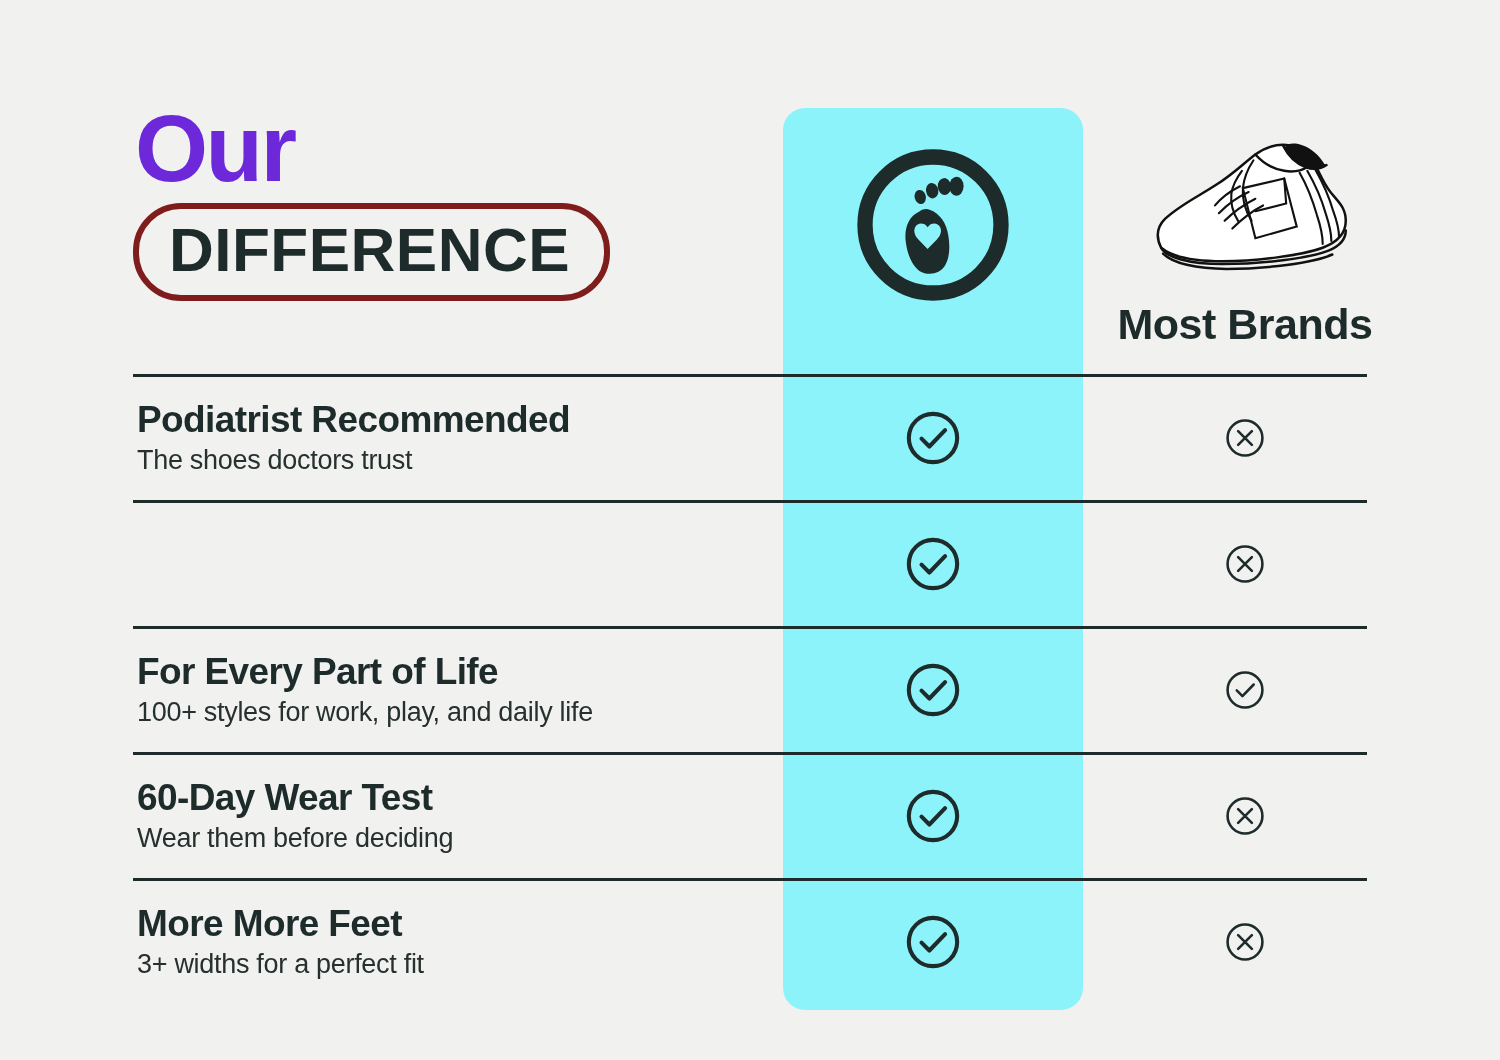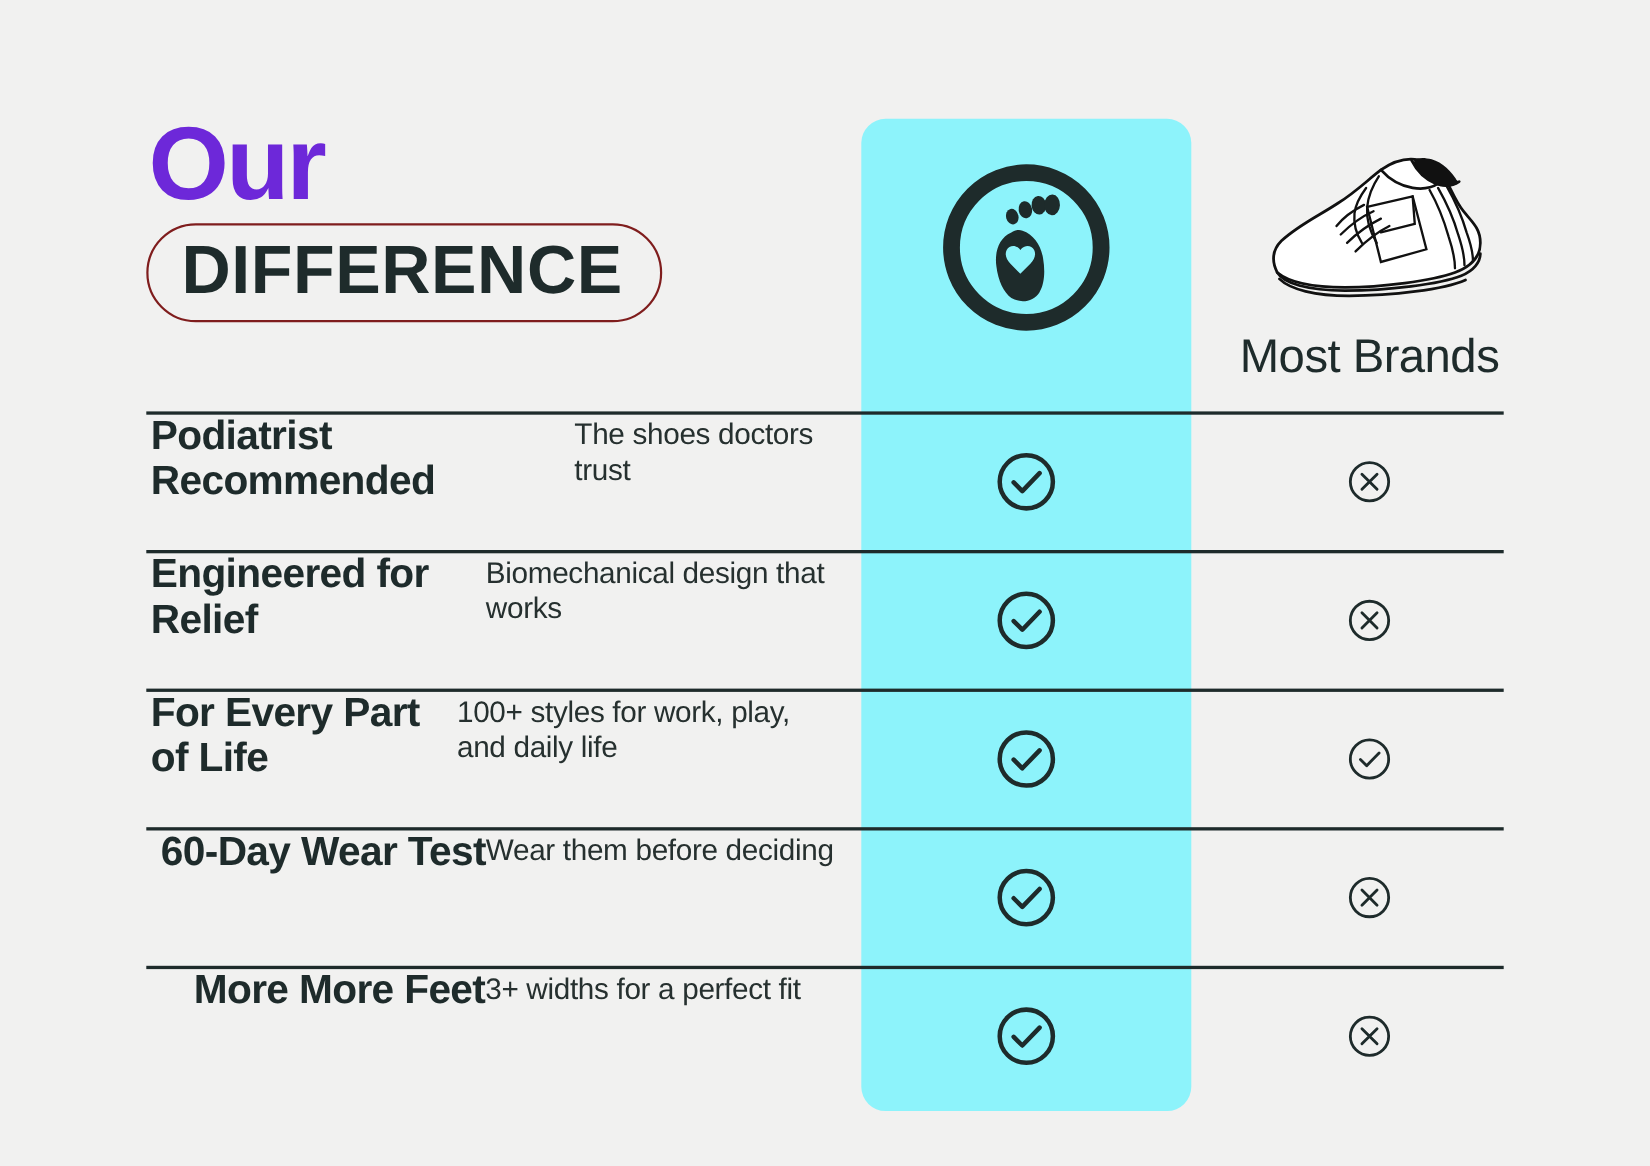--- a/index.html
+++ b/index.html
@@ -54,21 +54,21 @@
     font-size: 94px;
     font-weight: bold;
     line-height: 0.95;
     letter-spacing: -2.5px;
     color: #6d28d9;
     margin: 0 0 10px 2px;
   }
 
   .title-pill {
     display: inline-block;
-    border: 2px solid #7f1d1d;
+    border: 6px solid #7f1d1d;
     border-radius: 48px;
     padding: 8px 34px 12px 30px;
     font-size: 62px;
     font-weight: bold;
     letter-spacing: 0.5px;
     line-height: 1.06;
     color: #1e2b2b;
     box-sizing: border-box;
   }
 
@@ -92,21 +92,21 @@
   }
   .shoe-illustration svg { display: block; width: 100%; height: 100%; }
 
   .brands-label {
     position: absolute;
     left: 1100px;
     top: 300px;
     width: 290px;
     text-align: center;
     font-size: 43px;
-    font-weight: normal;
+    font-weight: bold;
     letter-spacing: -0.5px;
     color: #1e2b2b;
     white-space: nowrap;
   }
 
   
   .rows {
     position: absolute;
     left: 0;
     top: 374px;
@@ -129,20 +129,21 @@
     height: 125px;
   }
 
   .row-text {
     position: absolute;
     left: 137px;
     top: 0;
     width: 630px;
     height: 125px;
     display: flex;
+    flex-direction: column;
     justify-content: center;
   }
 
   .row-title {
     font-size: 37px;
     font-weight: bold;
     line-height: 1.12;
     letter-spacing: -0.6px;
     color: #1e2b2b;
   }
@@ -258,24 +259,20 @@
       </div>
       <div class="cell-theirs">
         <svg class="icon-theirs" viewBox="0 0 48 48">
           <circle cx="24" cy="24" r="19" fill="none" stroke="#1e2b2b" stroke-width="2.8"></circle>
           <path d="M16.5 16.5 L31.5 31.5 M31.5 16.5 L16.5 31.5" fill="none" stroke="#1e2b2b" stroke-width="2.8" stroke-linecap="round"></path>
         </svg>
       </div>
     </div>
 
     <div class="feature-row" style="top:127px;">
-      <div class="row-text">
-        <div class="row-title">Engineered for Relief</div>
-        <div class="row-sub">Biomechanical design that works</div>
-      </div>
       <div class="cell-ours">
         <svg class="icon-ours" viewBox="0 0 48 48">
           <circle cx="24" cy="24" r="20" fill="none" stroke="#1e2b2b" stroke-width="3.4"></circle>
           <path d="M14.5 24.5 L21 31 L34 17.5" fill="none" stroke="#1e2b2b" stroke-width="3.4" stroke-linecap="round" stroke-linejoin="round"></path>
         </svg>
       </div>
       <div class="cell-theirs">
         <svg class="icon-theirs" viewBox="0 0 48 48">
           <circle cx="24" cy="24" r="19" fill="none" stroke="#1e2b2b" stroke-width="2.8"></circle>
           <path d="M16.5 16.5 L31.5 31.5 M31.5 16.5 L16.5 31.5" fill="none" stroke="#1e2b2b" stroke-width="2.8" stroke-linecap="round"></path>

